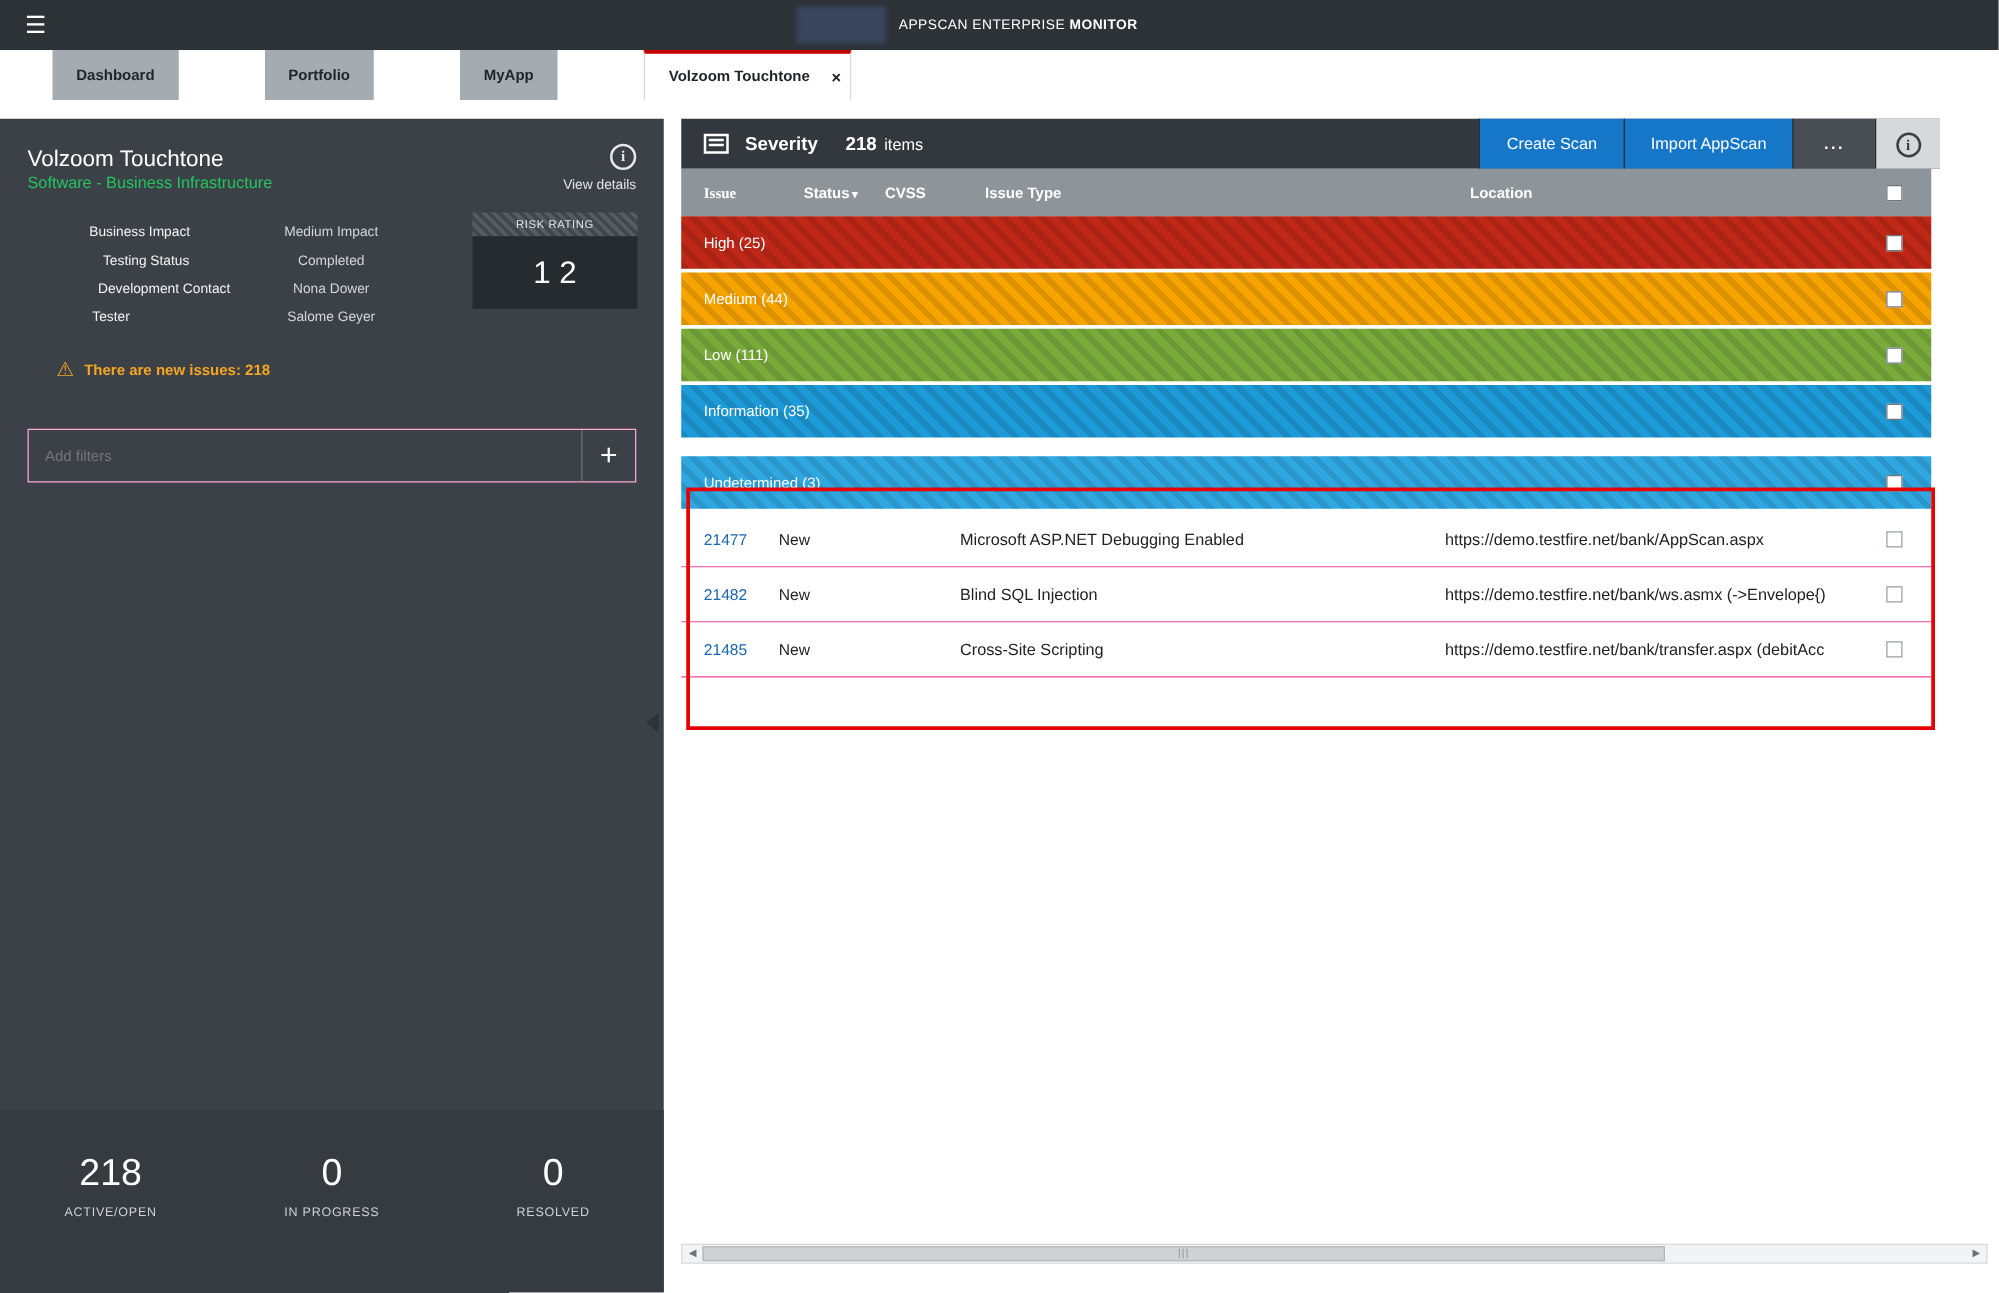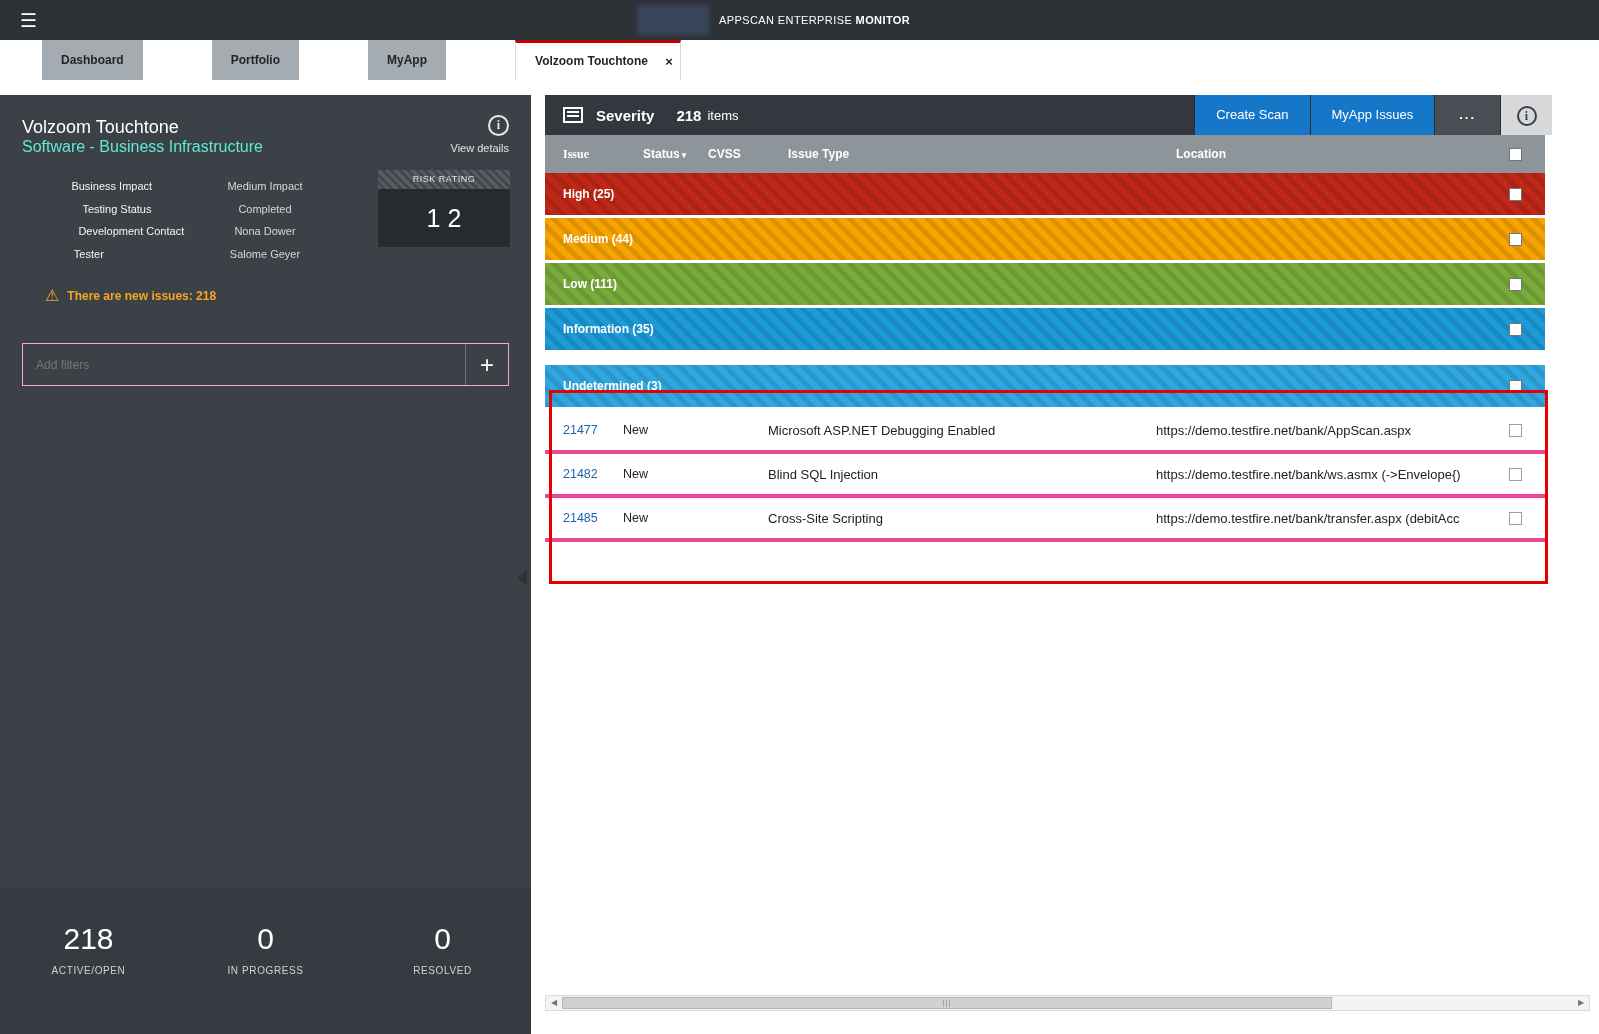--- a/index.html
+++ b/index.html
@@ -21,21 +21,21 @@
   .tabs { display:flex; margin-left:42px; height:40px;gap:48px; }
   .tab { background:#a4abb1; color:#1f2428; font-size:12px; font-weight:bold;
     padding:0 19px; line-height:40px; margin-right:21px; cursor:pointer; white-space:nowrap; }
   .tab.active { background:#fff; border-top:3px solid #c40000; border-left:1px solid #d7d9db;
     border-right:1px solid #d7d9db; line-height:36px; position:relative; padding-right:32px; }
   .tab-close { position:absolute; top:1px; right:7px; font-size:13px; font-weight:bold; color:#222; cursor:pointer; }
 
   
   .leftpanel { position:absolute; left:0; top:95px; width:531px; height:939px; background:#3c4147; color:#fff; }
   .lp-title { position:absolute; left:22px; top:22px; font-size:18px; font-weight:400; color:#ffffff; }
-  .lp-subtitle { position:absolute; left:22px; top:43px; font-size:16px; color:#5eead4; }
+  .lp-subtitle { position:absolute; left:22px; top:43px; font-size:13px; color:#22c55e; }
   .lp-info { position:absolute; right:22px; top:20px; width:21px; height:21px; border:2px solid #e6e9eb;
     border-radius:50%; color:#e6e9eb; text-align:center; line-height:17px; font-size:12px;
     font-family:"Liberation Serif", serif; font-weight:bold; cursor:pointer; }
   .lp-viewdetails { position:absolute; right:22px; top:47px; font-size:11px; color:#e2e5e7; cursor:pointer; }
   .lp-fields { position:absolute; left:22px; top:80px; width:330px; font-size:11px; }
   .lp-field { display:flex; height:22.5px; align-items:center;justify-content:center; }
   .lp-label { width:156px; color:#f2f4f5; }
   .lp-value { color:#d3d7da; }
   .riskbox { position:absolute; right:21px; top:75px; width:132px; height:77px; }
   .risk-head { height:19px; background:repeating-linear-gradient(45deg,#565c62 0 3px,#41474d 3px 6px);
@@ -82,29 +82,29 @@
     color:#fff; font-size:12px; font-weight:bold; }
   .c-issue { width:80px; margin-left:18px;font-family:Liberation Serif, serif; }
   .c-status { width:65px; }
   .c-cvss { width:80px; }
   .c-type { width:388px; }
   .c-loc { flex:1; }
   .sort { font-size:9px; margin-left:2px; }
   .checkbox { width:13px; height:13px; background:#fff; border:1px solid #70767c; margin-right:23px; cursor:pointer; }
 
   .band { height:42px; margin-bottom:3px; display:flex; align-items:center; cursor:pointer; }
-  .band-label { flex:1; margin-left:18px; color:#fff; font-size:12px; font-weight:bold; }
+  .band-label { flex:1; margin-left:18px; color:#fff; font-size:12px; font-weight:normal; }
   .stripes { background-image:repeating-linear-gradient(45deg, rgba(0,0,0,.11) 0 5px, rgba(0,0,0,0) 5px 11px); }
   .band-high { background-color:#bf2717; }
   .band-medium { background-color:#f7a400; }
   .band-low { background-color:#79ab3b; }
   .band-information { background-color:#1d9ad8; }
   .band-undetermined { background-color:#2fa8e2;margin-top:15px; }
 
-  .row { height:44px; display:flex; align-items:center; border-bottom:4px solid #ec4899;
+  .row { height:44px; display:flex; align-items:center; border-bottom:1px solid #ec4899;
     font-size:13px; color:#222; background:#fff; }
   .r-issue { width:60px; margin-left:18px; color:#1a66b0; cursor:pointer; font-size:12.5px; }
   .r-status { width:65px; font-size:12.5px; }
   .r-cvss { width:80px; }
   .r-type { width:388px; }
   .r-loc { flex:1; overflow:hidden; white-space:nowrap; }
   .row .checkbox { border-color:#9aa0a5; }
 
   .annotation { position:absolute; left:4px; top:255px; width:999px; height:194px;
     border:3px solid #e80000; pointer-events:none; }
@@ -206,21 +206,21 @@
   <div class="rp-header">
     <div class="grid-icon">
       <div class="gi-row"></div>
         <div class="gi-row"></div>
     </div>
     <div class="rp-title">Severity</div>
     <div class="rp-count">218</div>
     <div class="rp-count-suffix">items</div>
     <div class="rp-spacer"></div>
     <div class="hbtn">Create Scan</div>
-    <div class="hbtn">MyApp Issues</div>
+    <div class="hbtn">Import AppScan</div>
     <div class="hbtn hbtn-more">...</div>
     <div class="hbtn hbtn-info">
       <span class="circ">i</span>
     </div>
   </div>
 
   <div class="tablewrap">
     <div class="colheader">
       <span class="c-issue">Issue</span>
       <span class="c-status">

